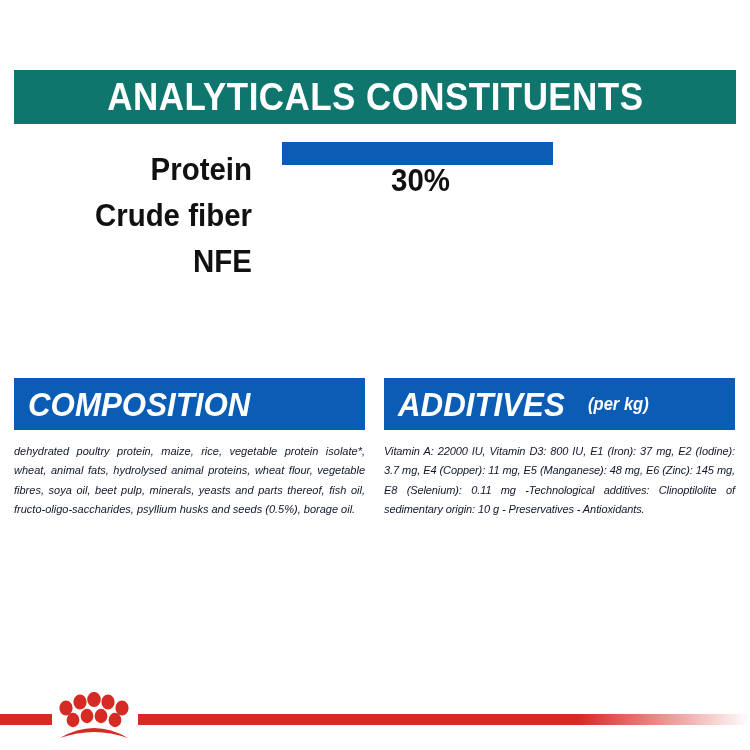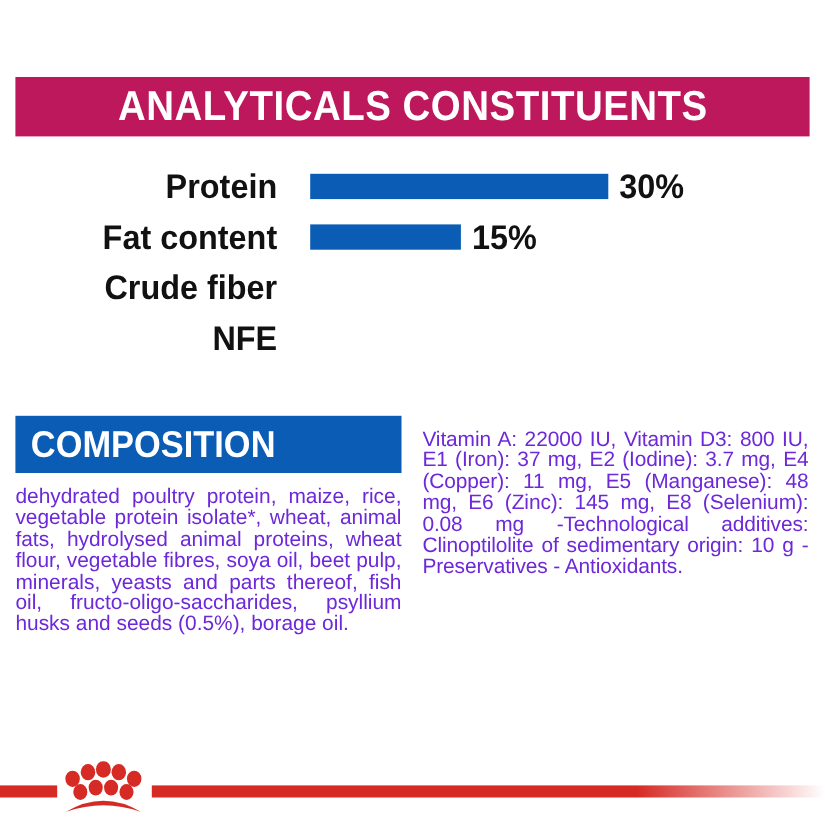--- a/index.html
+++ b/index.html
@@ -15,21 +15,21 @@
     position: relative;
   }
 
   
   .banner {
     position: absolute;
     left: 14px;
     top: 70px;
     width: 722px;
     height: 54px;
-    background: #be185d;
+    background: #0f766e;
     display: flex;
     align-items: center;
     justify-content: center;
   }
   .banner-title {
     color: #ffffff;
     font-family: "Liberation Sans Narrow", "Liberation Sans", sans-serif;
     font-weight: bold;
     font-size: 38px;
     letter-spacing: 0.5px;
@@ -59,20 +59,21 @@
     color: #111111;
     transform: scaleX(0.95);
     transform-origin: right center;
     white-space: nowrap;
     line-height: 1;
   }
   .bar-wrap {
     display: flex;
     align-items: center;
     margin-left: 30px;
+    flex-direction: column;
   }
   .bar {
     height: 23px;
     background: #0b5cb5;
   }
   .bar-value {
     font-family: "Liberation Sans Narrow", "Liberation Sans", sans-serif;
     font-weight: bold;
     font-size: 31px;
     color: #111111;
@@ -87,20 +88,21 @@
   .sections {
     position: absolute;
     left: 14px;
     top: 378px;
     width: 722px;
     display: flex;
     gap: 19px;
   }
   .section {
     width: 351px;
+    font-style: italic;
   }
   .section-header {
     height: 52px;
     background: #0b5cb5;
     display: flex;
     align-items: center;
     padding-left: 14px;
     box-sizing: border-box;
   }
   .section-header-title {
@@ -118,23 +120,23 @@
     font-weight: bold;
     font-size: 18px;
     margin-left: 9px;
     transform: scaleX(0.92);
     transform-origin: left center;
     white-space: nowrap;
   }
   .section-body {
     margin-top: 12px;
     font-family: "Liberation Sans", sans-serif;
-    font-size: 19px;
+    font-size: 11px;
     line-height: 19.4px;
-    color: #6d28d9;
+    color: #0f172a;
     text-align: justify;
     text-justify: inter-word;
   }
   .section-body.tight {
     letter-spacing: -0.1px;
   }
 
   
   .footer {
     position: absolute;
@@ -177,27 +179,20 @@
 <div class="chart">
 
   <div class="chart-row">
     <div class="chart-label">Protein</div>
     <div class="bar-wrap">
       <div class="bar" style="width:271px"></div>
       <div class="bar-value">30%</div>
     </div>
   </div>
 
-  <div class="chart-row">
-    <div class="chart-label">Fat content</div>
-    <div class="bar-wrap">
-      <div class="bar" style="width:137px"></div>
-      <div class="bar-value">15%</div>
-    </div>
-  </div>
 
   <div class="chart-row">
     <div class="chart-label">Crude fiber</div>
   </div>
 
   <div class="chart-row">
     <div class="chart-label">NFE</div>
   </div>
 
 </div>
@@ -205,21 +200,25 @@
 <div class="sections">
 
   <div class="section">
     <div class="section-header">
       <span class="section-header-title">COMPOSITION</span>
     </div>
     <div class="section-body">dehydrated poultry protein, maize, rice, vegetable protein isolate*, wheat, animal fats, hydrolysed animal proteins, wheat flour, vegetable fibres, soya oil, beet pulp, minerals, yeasts and parts thereof, fish oil, fructo-oligo-saccharides, psyllium husks and seeds (0.5%), borage oil.</div>
   </div>
 
   <div class="section">
-    <div class="section-body tight">Vitamin A: 22000 IU, Vitamin D3: 800 IU, E1 (Iron): 37 mg, E2 (Iodine): 3.7 mg, E4 (Copper): 11 mg, E5 (Manganese): 48 mg, E6 (Zinc): 145 mg, E8 (Selenium): 0.08 mg -Technological additives: Clinoptilolite of sedimentary origin: 10 g - Preservatives - Antioxidants.</div>
+    <div class="section-header">
+      <span class="section-header-title">ADDITIVES</span>
+      <span class="section-header-sub">(per kg)</span>
+    </div>
+    <div class="section-body tight">Vitamin A: 22000 IU, Vitamin D3: 800 IU, E1 (Iron): 37 mg, E2 (Iodine): 3.7 mg, E4 (Copper): 11 mg, E5 (Manganese): 48 mg, E6 (Zinc): 145 mg, E8 (Selenium): 0.11 mg -Technological additives: Clinoptilolite of sedimentary origin: 10 g - Preservatives - Antioxidants.</div>
   </div>
 
 </div>
 
 <div class="footer">
   <div class="rule-left"></div>
   <div class="rule-right"></div>
   <svg class="crown" viewBox="0 0 84 52">
 
     <ellipse cx="14" cy="16" rx="6.6" ry="7.4" fill="#d62a25"></ellipse>

